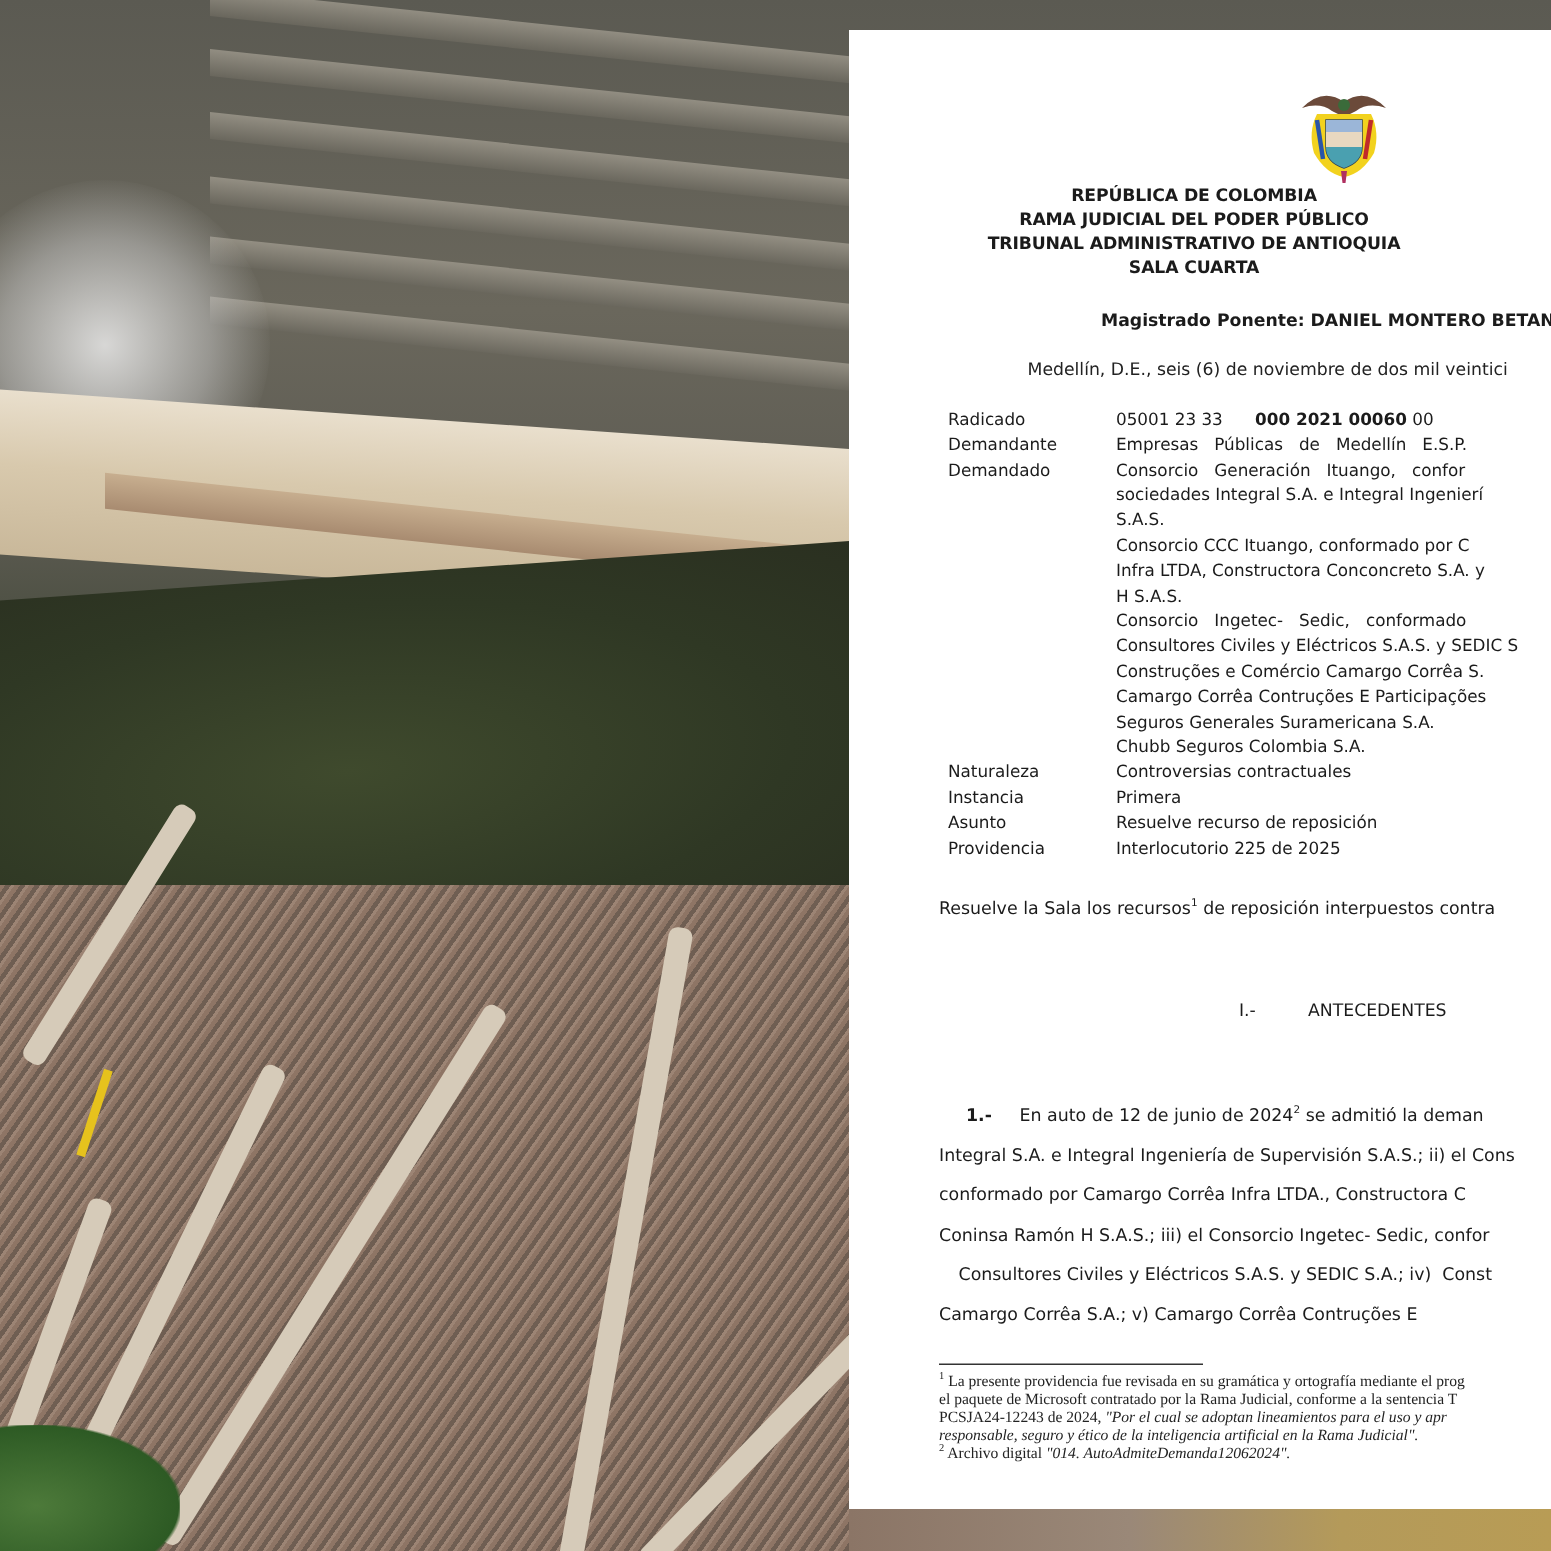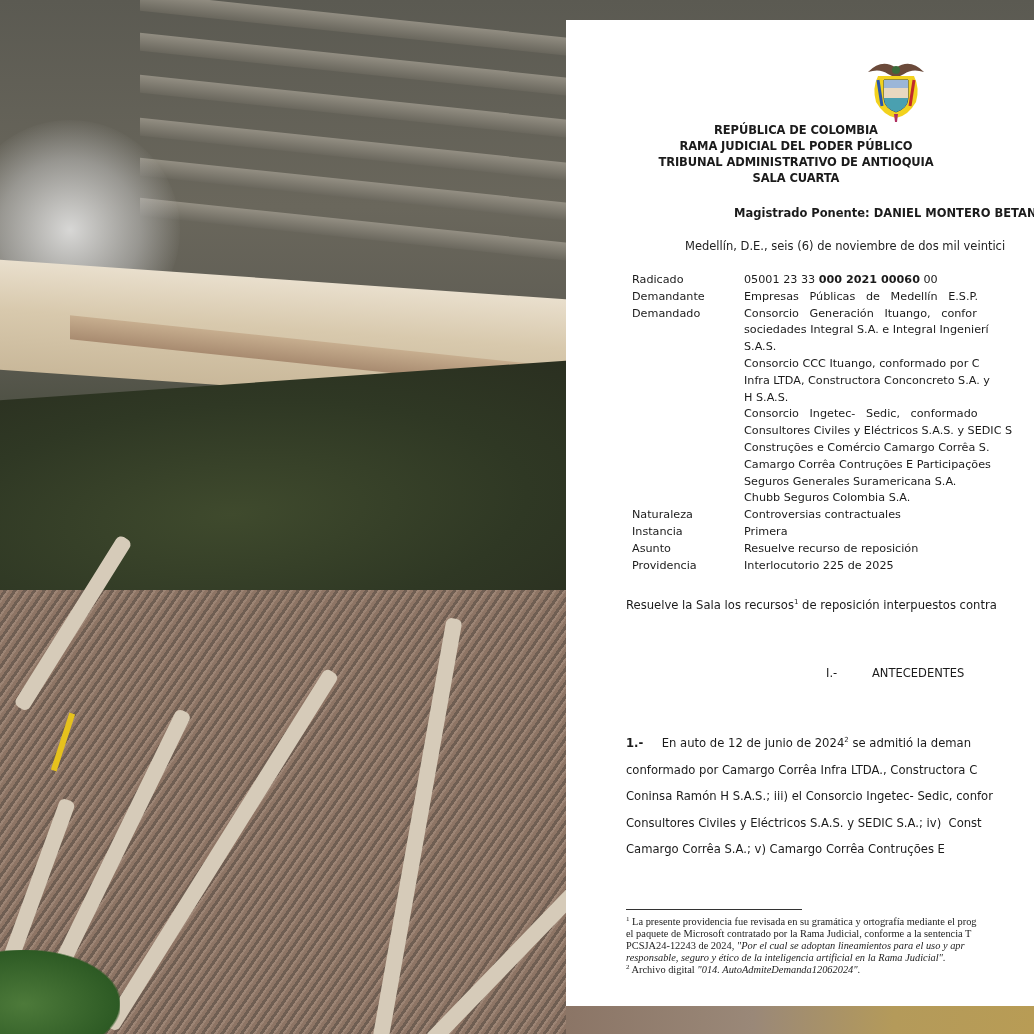--- a/index.html
+++ b/index.html
@@ -30,21 +30,21 @@
   .meta-key{width:112px;font-weight:normal;flex:none;}
   .meta-val{flex:1;white-space:nowrap;}
   .intro{position:absolute;left:60px;top:572px;font-size:11.6px;line-height:26px;white-space:nowrap;}
   .sec{position:absolute;left:260px;top:646px;font-weight:normal;font-size:11.5px;white-space:nowrap;}
   .sec span{display:inline-block;}
   .para{position:absolute;left:60px;top:710px;font-size:11.6px;line-height:26.5px;white-space:nowrap;}
   .fn-rule{position:absolute;left:60px;top:889px;width:176px;height:1px;background:#333;}
   .fn{position:absolute;left:60px;top:896px;font-family:"Liberation Serif",serif;font-size:10.4px;line-height:12px;white-space:nowrap;color:#222;}
   .it{font-style:italic;}
   sup{font-size:7px;line-height:0;}
-  b{font-weight:bold;}
+  b{font-weight:bold;margin-left:18px;}
 </style>
 </head>
 <body>
 
 <div class="photo">
   <div class="terrace" style="top:40px;"></div>
   <div class="terrace" style="top:80px;"></div>
   <div class="terrace" style="top:122px;"></div>
   <div class="terrace" style="top:165px;"></div>
   <div class="terrace" style="top:205px;"></div>
@@ -135,23 +135,24 @@
   <div class="intro">
     <div><span>Resuelve la Sala los recursos</span><sup>1</sup><span> de reposición interpuestos contra </span></div>
   </div>
 
   <div class="sec">
     <span style="width:46px;">I.-</span><span>ANTECEDENTES</span>
   </div>
 
   <div class="para">
     <div style="white-space:pre;"><b>1.-</b><span>     En auto de 12 de junio de 2024</span><sup>2</sup><span> se admitió la deman</span></div>
+    <div>Integral S.A. e Integral Ingeniería de Supervisión S.A.S.; ii) el Cons</div>
     <div>conformado por Camargo Corrêa Infra LTDA., Constructora C</div>
     <div>Coninsa Ramón H S.A.S.; iii) el Consorcio Ingetec- Sedic, confor</div>
-    <div style="white-space:pre;">Consultores Civiles y Eléctricos S.A.S. y SEDIC S.A.; iv)  Const</div>
+    <div style="white-space:pre;margin-left:13px;">Consultores Civiles y Eléctricos S.A.S. y SEDIC S.A.; iv)  Const</div>
     <div>Camargo Corrêa S.A.; v) Camargo Corrêa Contruções E</div>
   </div>
 
   <div class="fn-rule"></div>
   <div class="fn">
     <div><sup>1</sup><span> La presente providencia fue revisada en su gramática y ortografía mediante el prog</span></div>
     <div>el paquete de Microsoft contratado por la Rama Judicial, conforme a la sentencia T</div>
     <div><span>PCSJA24-12243 de 2024, </span><span class="it">"Por el cual se adoptan lineamientos para el uso y apr</span></div>
     <div class="it">responsable, seguro y ético de la inteligencia artificial en la Rama Judicial".</div>
     <div><sup>2</sup><span> Archivo digital </span><span class="it">"014. AutoAdmiteDemanda12062024".</span></div>

